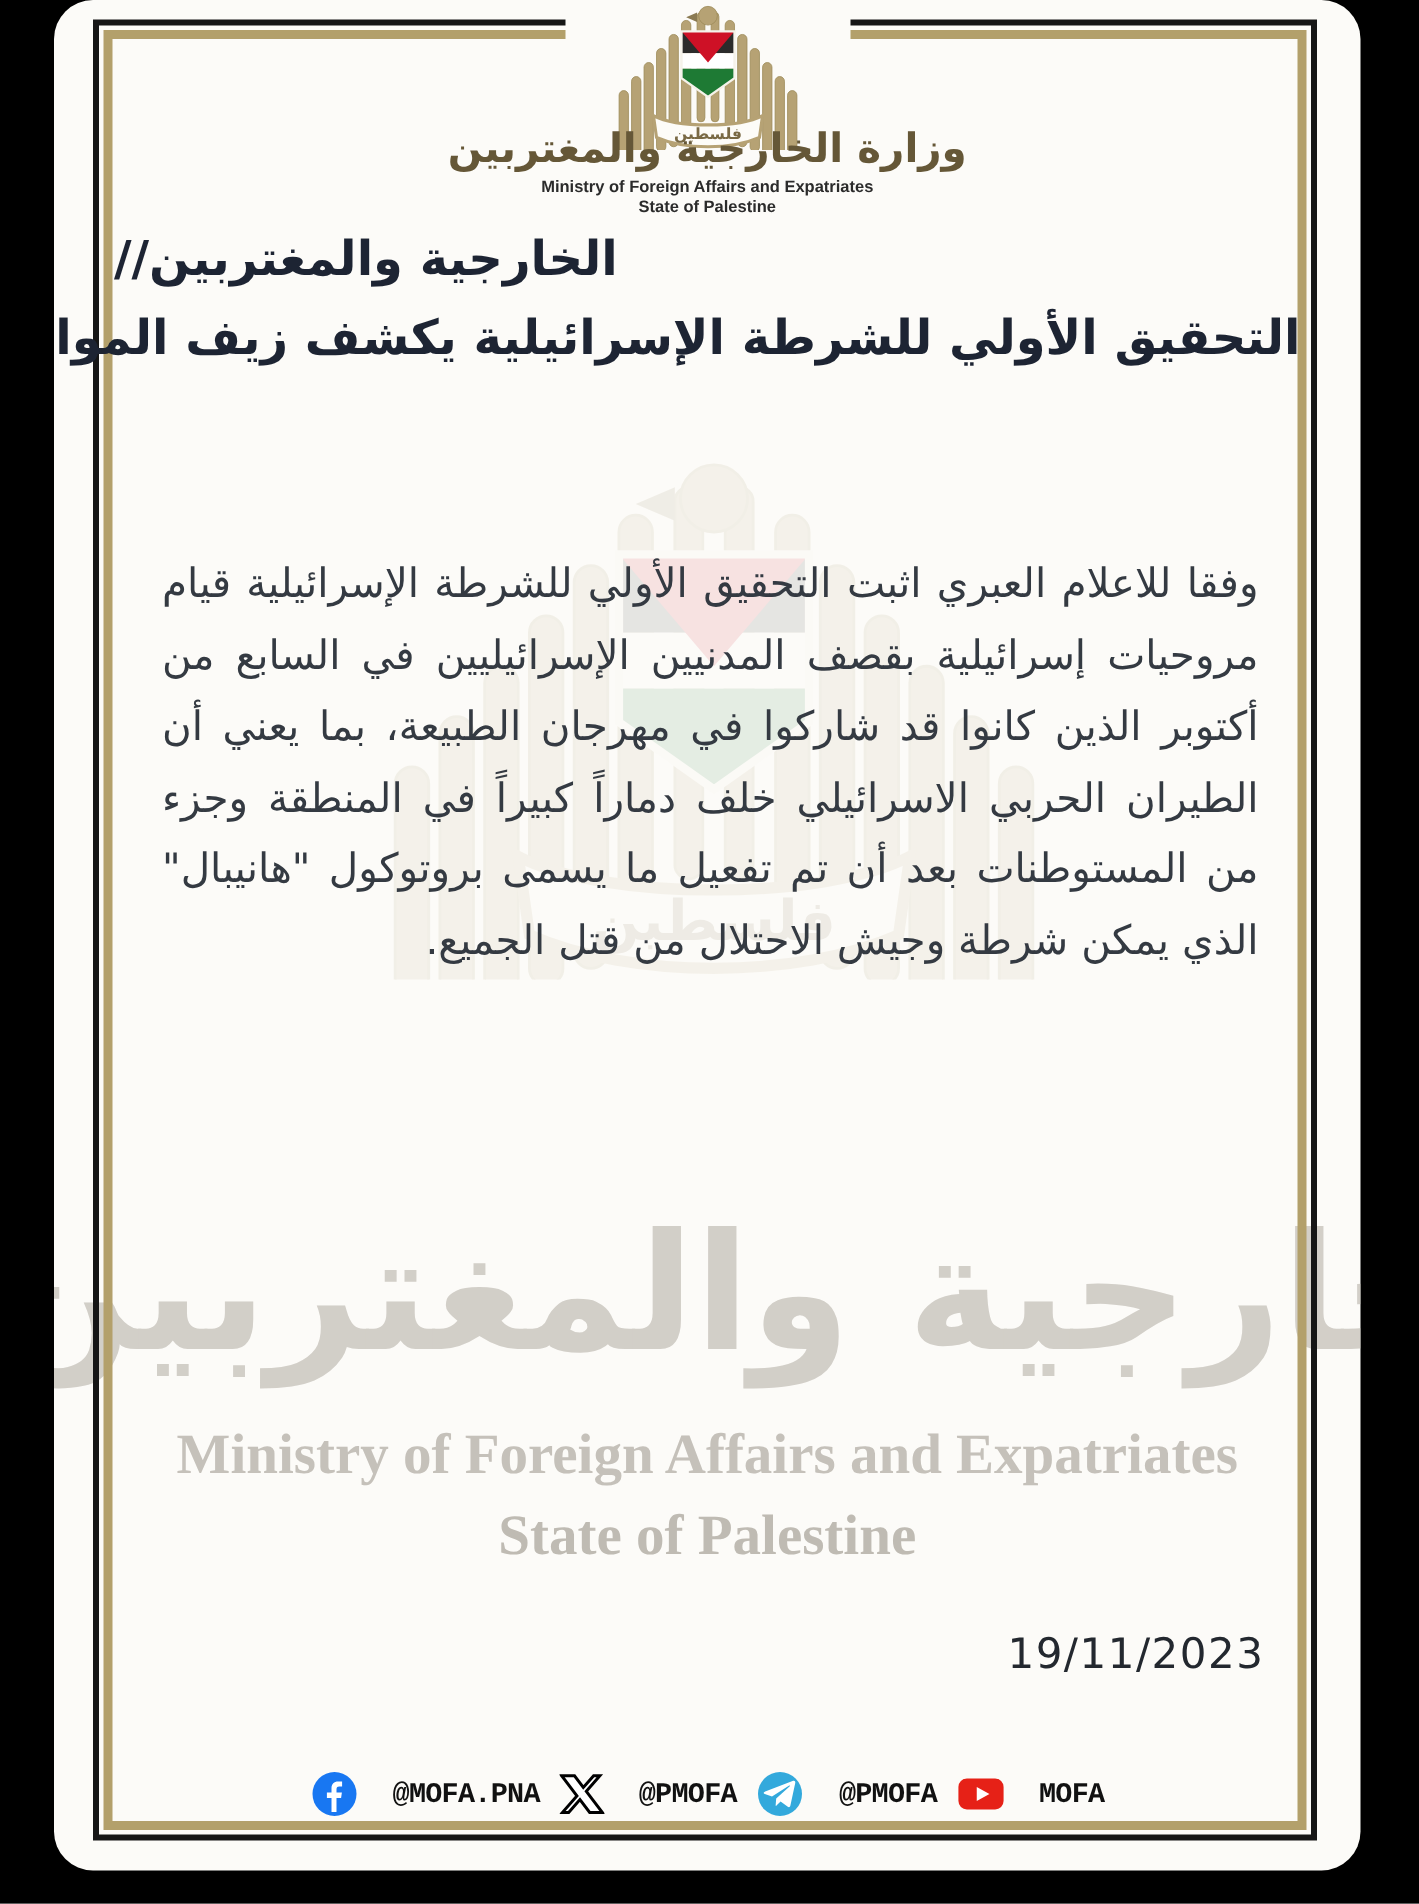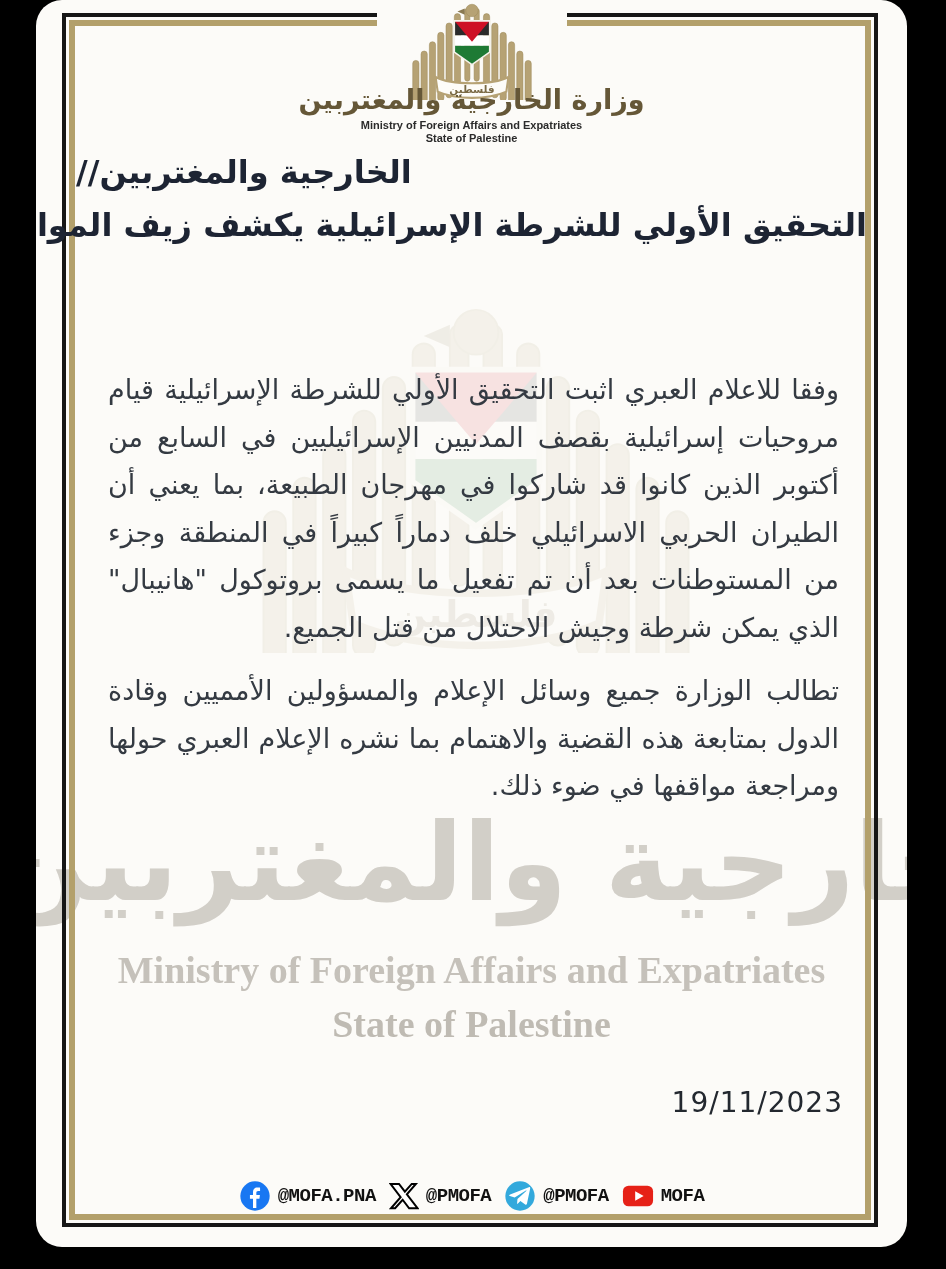--- a/index.html
+++ b/index.html
@@ -35,21 +35,21 @@
   .headline div{font-size:32px;line-height:53px;white-space:nowrap;}
   
   .body-text{position:absolute;left:56px;right:52px;top:350px;z-index:3;direction:rtl;
              text-align:justify;font-size:27px;line-height:47.5px;color:#343a42;}
   .body-text p{margin:16px;}
   .date{position:absolute;right:64px;top:1086px;z-index:3;font-size:28px;color:#23282f;
         direction:ltr;letter-spacing:1px;}
   
   .footer{position:absolute;left:40px;right:40px;top:1180px;z-index:3;display:flex;
           justify-content:center;align-items:center;gap:13px;}
-  .soc{display:flex;align-items:center;gap:7px;}
+  .soc{display:flex;align-items:center;gap:23px;}
   .soc svg{display:block;}
   .handle{font-family:"Liberation Mono","DejaVu Sans Mono",monospace;font-weight:700;
           font-size:19px;letter-spacing:-0.5px;color:#111;white-space:nowrap;}
 </style>
 </head>
 <body>
 
 <svg width="0" height="0" style="position:absolute">
   <defs>
     <g id="emblem-g">
@@ -113,21 +113,20 @@
     <div class="en-line ministry-en">Ministry of Foreign Affairs and Expatriates</div>
     <div class="en-line state-en">State of Palestine</div>
 
     <div class="headline">
       <div>الخارجية والمغتربين//</div>
       <div>التحقيق الأولي للشرطة الإسرائيلية يكشف زيف المواد الاعلامية</div>
     </div>
 
     <div class="body-text">
       <p>وفقا للاعلام العبري اثبت التحقيق الأولي للشرطة الإسرائيلية قيام مروحيات إسرائيلية بقصف المدنيين الإسرائيليين في السابع من أكتوبر الذين كانوا قد شاركوا في مهرجان الطبيعة، بما يعني أن الطيران الحربي الاسرائيلي خلف دماراً كبيراً في المنطقة وجزء من المستوطنات بعد أن تم تفعيل ما يسمى بروتوكول "هانيبال" الذي يمكن شرطة وجيش الاحتلال من قتل الجميع.</p>
-      <p>تطالب الوزارة جميع وسائل الإعلام والمسؤولين الأمميين وقادة الدول بمتابعة هذه القضية والاهتمام بما نشره الإعلام العبري حولها ومراجعة مواقفها في ضوء ذلك.</p>
     </div>
 
     <div class="date">19/11/2023</div>
 
     <div class="footer">
 
       <div class="soc">
         <svg width="32" height="32" viewBox="0 0 24 24">
           <circle cx="12" cy="12" r="11" fill="#1877f2"></circle>
           <path fill="#fff" d="M13 21v-7h2.3l.4-2.7H13V9.6c0-.8.3-1.4 1.4-1.4h1.4V5.8c-.3 0-1.1-.1-2-.1-2 0-3.3 1.2-3.3 3.4v2.2H8.2v2.7h2.3V21z"></path>

